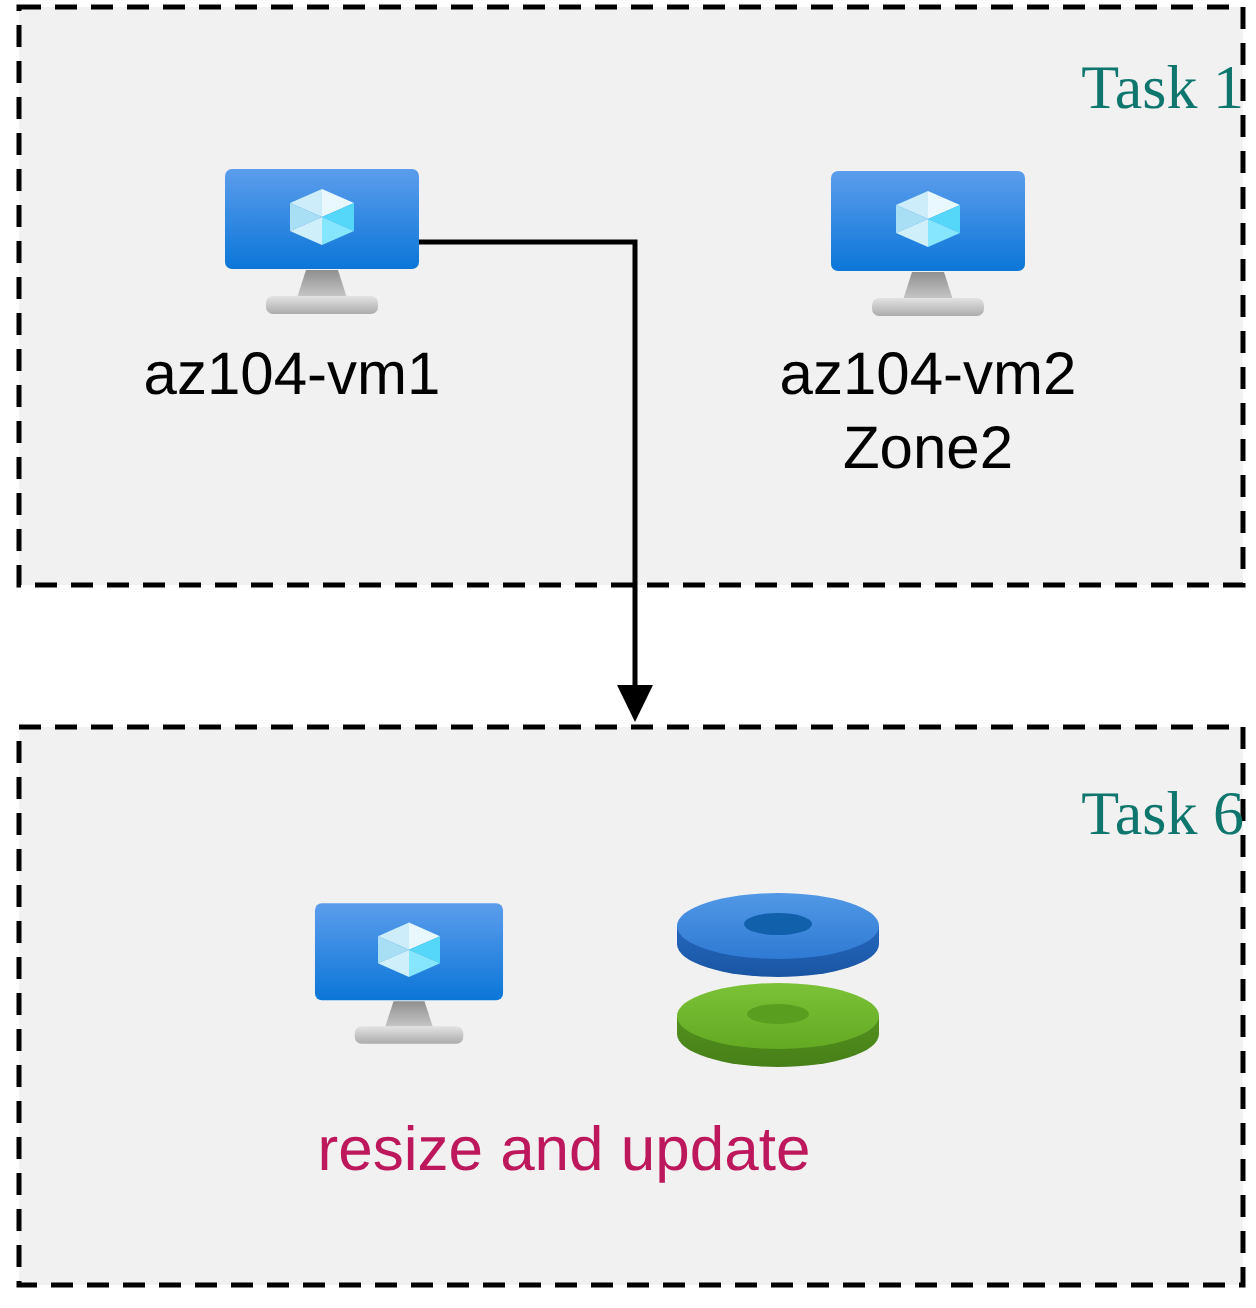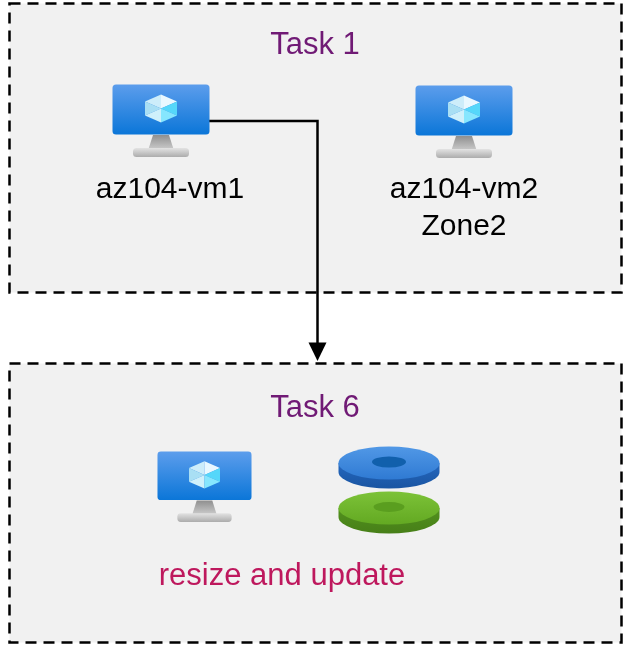--- a/index.html
+++ b/index.html
@@ -3,22 +3,22 @@
 <meta charset="utf-8">
 <style>
   html,body{margin:0;padding:0;background:#fff;}
   .canvas{
     position:relative;width:628px;height:654px;background:#fff;overflow:hidden;
     font-family:"Liberation Sans", sans-serif;
   }
   .overlay{position:absolute;left:0;top:0;}
   .abs{position:absolute;}
   .box-title{
-    width:614px;left:8px;text-align:center;
-    font-size:31px;line-height:36px;color:#701a75;
+    width:614px;left:8px;text-align:right;
+    font-size:31px;line-height:36px;color:#0f766e;font-family:Liberation Serif, serif;
   }
   .vm-label{
     width:220px;text-align:center;color:#000;
     font-size:30px;line-height:37px;
   }
   .caption{
     width:300px;left:132px;top:556px;text-align:center;
     font-size:31px;line-height:38px;color:#be185d;
   }
 </style>
@@ -87,21 +87,21 @@
     <polygon points="49,10.5 49,24.5 33,17.5" fill="#CDEDFA"></polygon>
     <polygon points="49,10.5 65,17.5 49,24.5" fill="#E9F8FF"></polygon>
     <polygon points="33,17.5 49,24.5 33,31.5" fill="#A9DFF4"></polygon>
     <polygon points="49,24.5 49,38.5 33,31.5" fill="#CFF0FB"></polygon>
     <polygon points="49,24.5 65,17.5 65,31.5" fill="#55D7FA"></polygon>
     <polygon points="49,24.5 65,31.5 49,38.5" fill="#86E6FE"></polygon>
     <path d="M41,51 h16 l4.5,14 h-25 z" fill="url(#gNeck)"></path>
     <rect x="21" y="64" width="56" height="9" rx="3.5" fill="url(#gBase)"></rect>
   </svg>
 
-  <div class="abs vm-label" style="left:60px;top:169px;text-align:center;">
+  <div class="abs vm-label" style="left:36px;top:169px;text-align:center;">
     <div>az104-vm1</div>
   </div>
   <div class="abs vm-label" style="left:354px;top:169px;text-align:center;">
     <div>az104-vm2</div>
     <div>Zone2</div>
   </div>
 
   <div class="abs box-title" style="top:389px;">Task 6</div>
 
   <svg class="abs" style="left:157px;top:451px;" width="95" height="72" viewBox="0 0 98 74">

